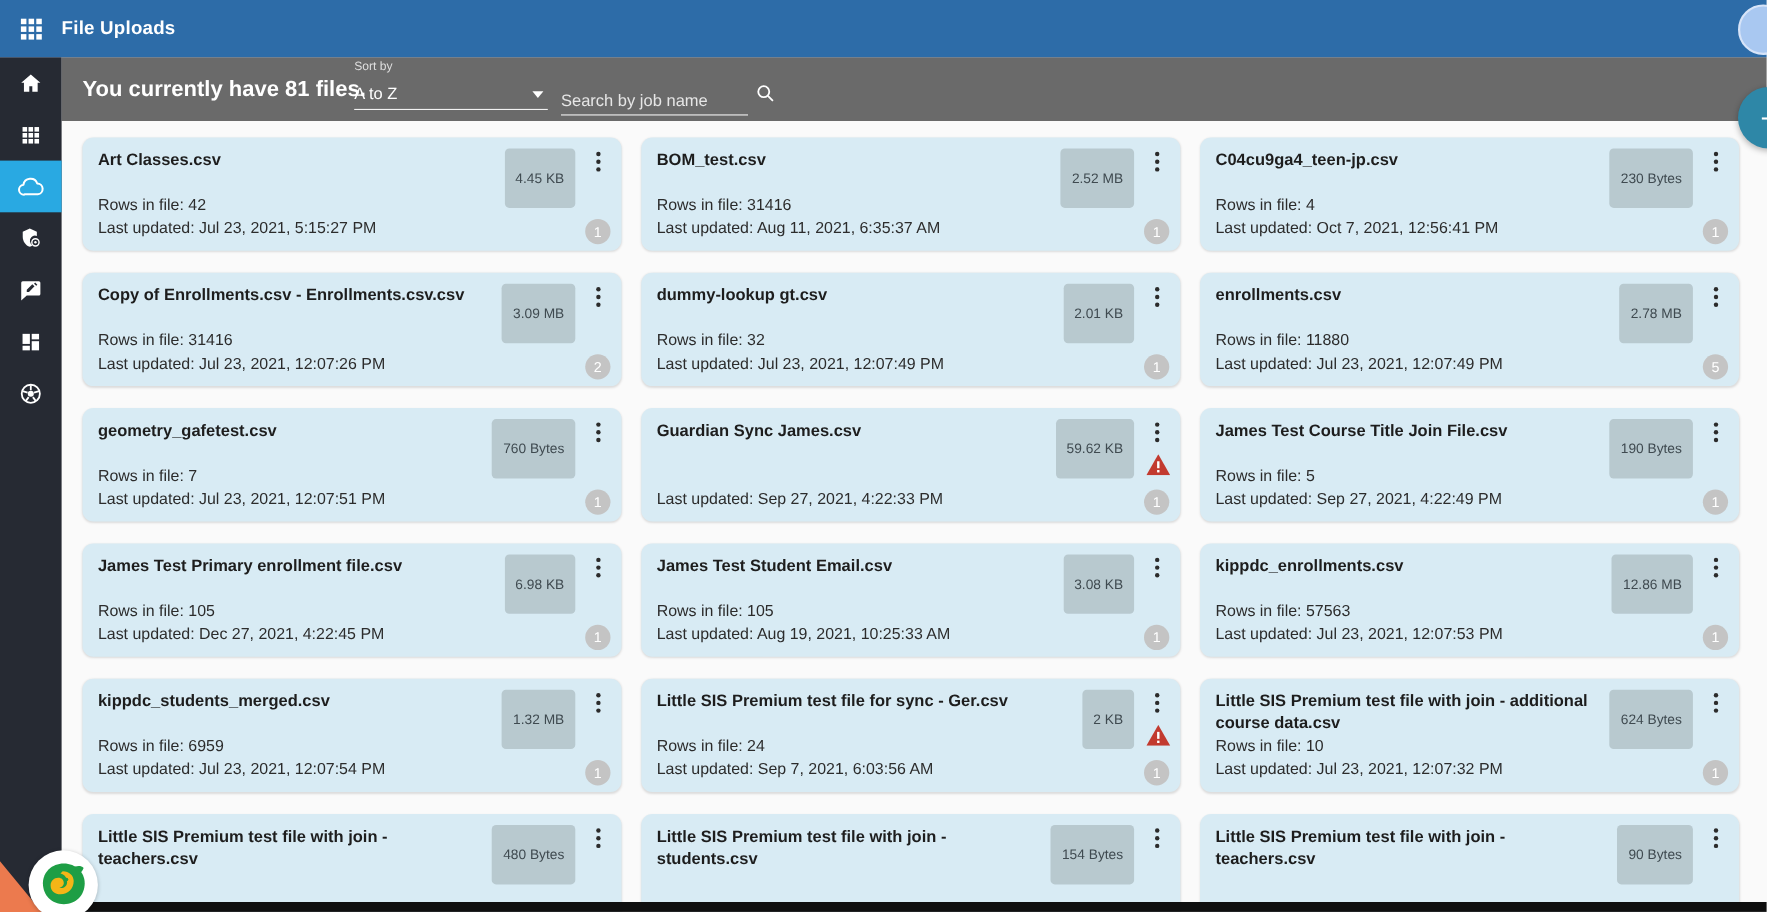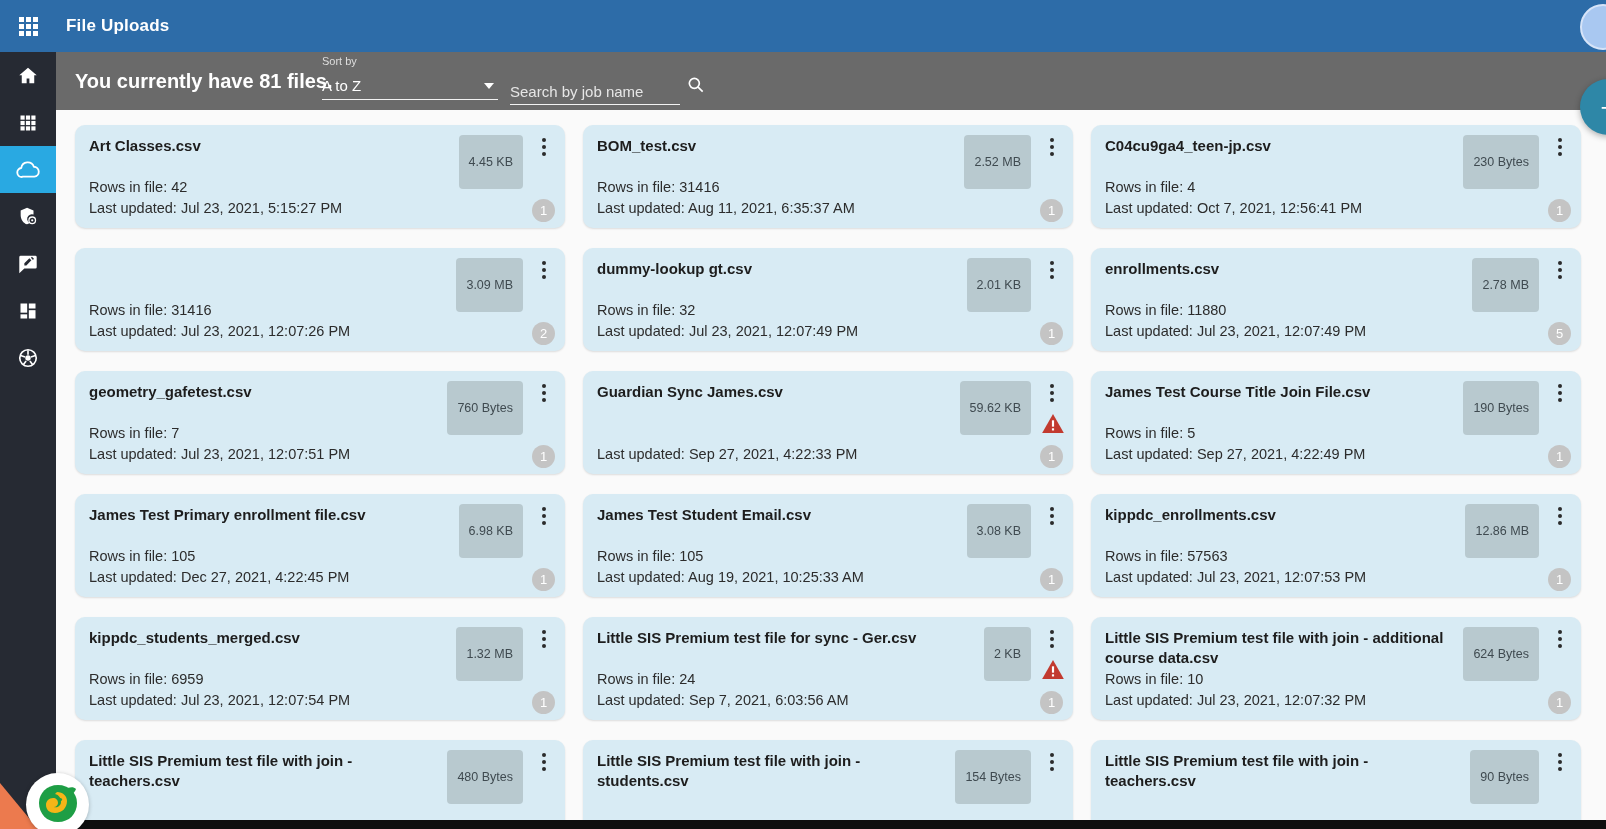--- a/index.html
+++ b/index.html
@@ -3,21 +3,21 @@
 <meta charset="utf-8">
 <style>
   * { margin:0; padding:0; box-sizing:border-box; }
   html,body { width:1606px; height:829px; overflow:hidden; font-family:"Liberation Sans", sans-serif; background:#fafafa; }
 
   
   .topbar { position:absolute; left:0; top:0; width:1606px; height:52px; background:#2d6ca8; z-index:20; display:flex; align-items:center; }
   .apps-btn { width:56px; height:52px; display:flex; align-items:center; justify-content:center; cursor:pointer; }
   .apps-grid { display:grid; grid-template-columns:repeat(3,5px); grid-template-rows:repeat(3,5px); gap:2px; }
   .apps-grid i { background:#fff; display:block; }
-  .topbar-title { color:#fff; font-size:17px; font-weight:700; margin-left:10px; letter-spacing:.2px; }
+  .topbar-title { color:#fff; font-size:17px; font-weight:700; letter-spacing:.2px; }
   .avatar { position:absolute; top:4px; right:-20px; width:46px; height:46px; border-radius:50%; background:#a9c8f1; border:2px solid #d7e4f8; z-index:21; cursor:pointer; }
 
   
   .sidebar { position:absolute; left:0; top:52px; width:56px; height:777px; background:#262a33; z-index:15; }
   .side-item { width:56px; height:47px; display:flex; align-items:center; justify-content:center; cursor:pointer; }
   .side-item.active { background:#29a9e2; }
   .side-item svg { display:block; }
 
   
   .subheader { position:absolute; left:56px; top:52px; width:1550px; height:58px; background:#6a6a6a; z-index:10; }
@@ -210,20 +210,21 @@
       </div>
 
     <div class="card-meta">
       <div>Rows in file: 4</div>
       <div>Last updated: Oct 7, 2021, 12:56:41 PM</div>
     </div>
     <div class="badge">1</div>
   </div>
 
   <div class="card">
+    <div class="card-title">Copy of Enrollments.csv - Enrollments.csv.csv</div>
     <div class="chip">3.09 MB</div>
     <div class="kebab">
         <i></i>
         <i></i>
         <i></i>
       </div>
 
     <div class="card-meta">
       <div>Rows in file: 31416</div>
       <div>Last updated: Jul 23, 2021, 12:07:26 PM</div>

